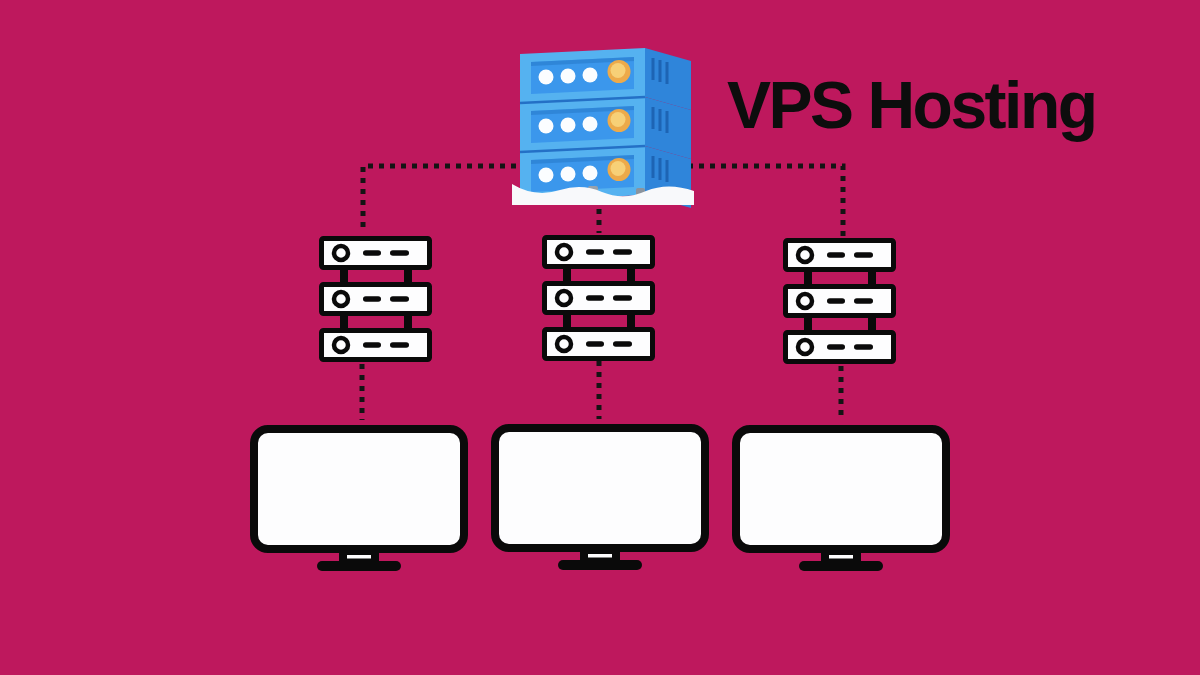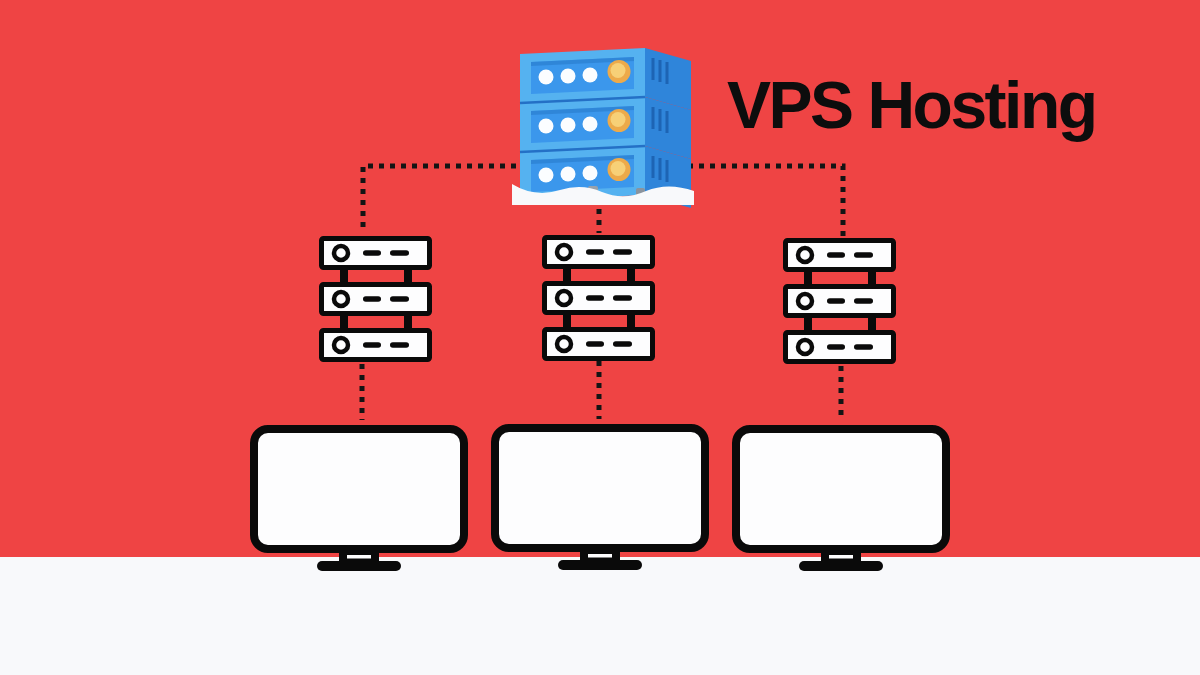--- a/index.html
+++ b/index.html
@@ -1,21 +1,21 @@
 <!DOCTYPE html>
 <html><head>
 <meta charset="utf-8">
 <style>
   html,body{margin:0;padding:0;}
   body{
     width:1200px;height:675px;overflow:hidden;
     background:#f8f9fb;
     font-family:"Liberation Sans", sans-serif;
   }
-  .canvas{position:relative;width:1200px;height:557px;background:#ef4444;}
+  .canvas{position:relative;width:1200px;height:675px;background:#be185d;}
   .diagram-svg{position:absolute;left:0;top:0;}
   .page-title{
     position:absolute;left:727px;top:72px;
     font-size:66px;font-weight:700;letter-spacing:-2.5px;
     color:#0d0d0d;line-height:1;white-space:nowrap;
   }
 </style>
 </head>
 <body>
 

